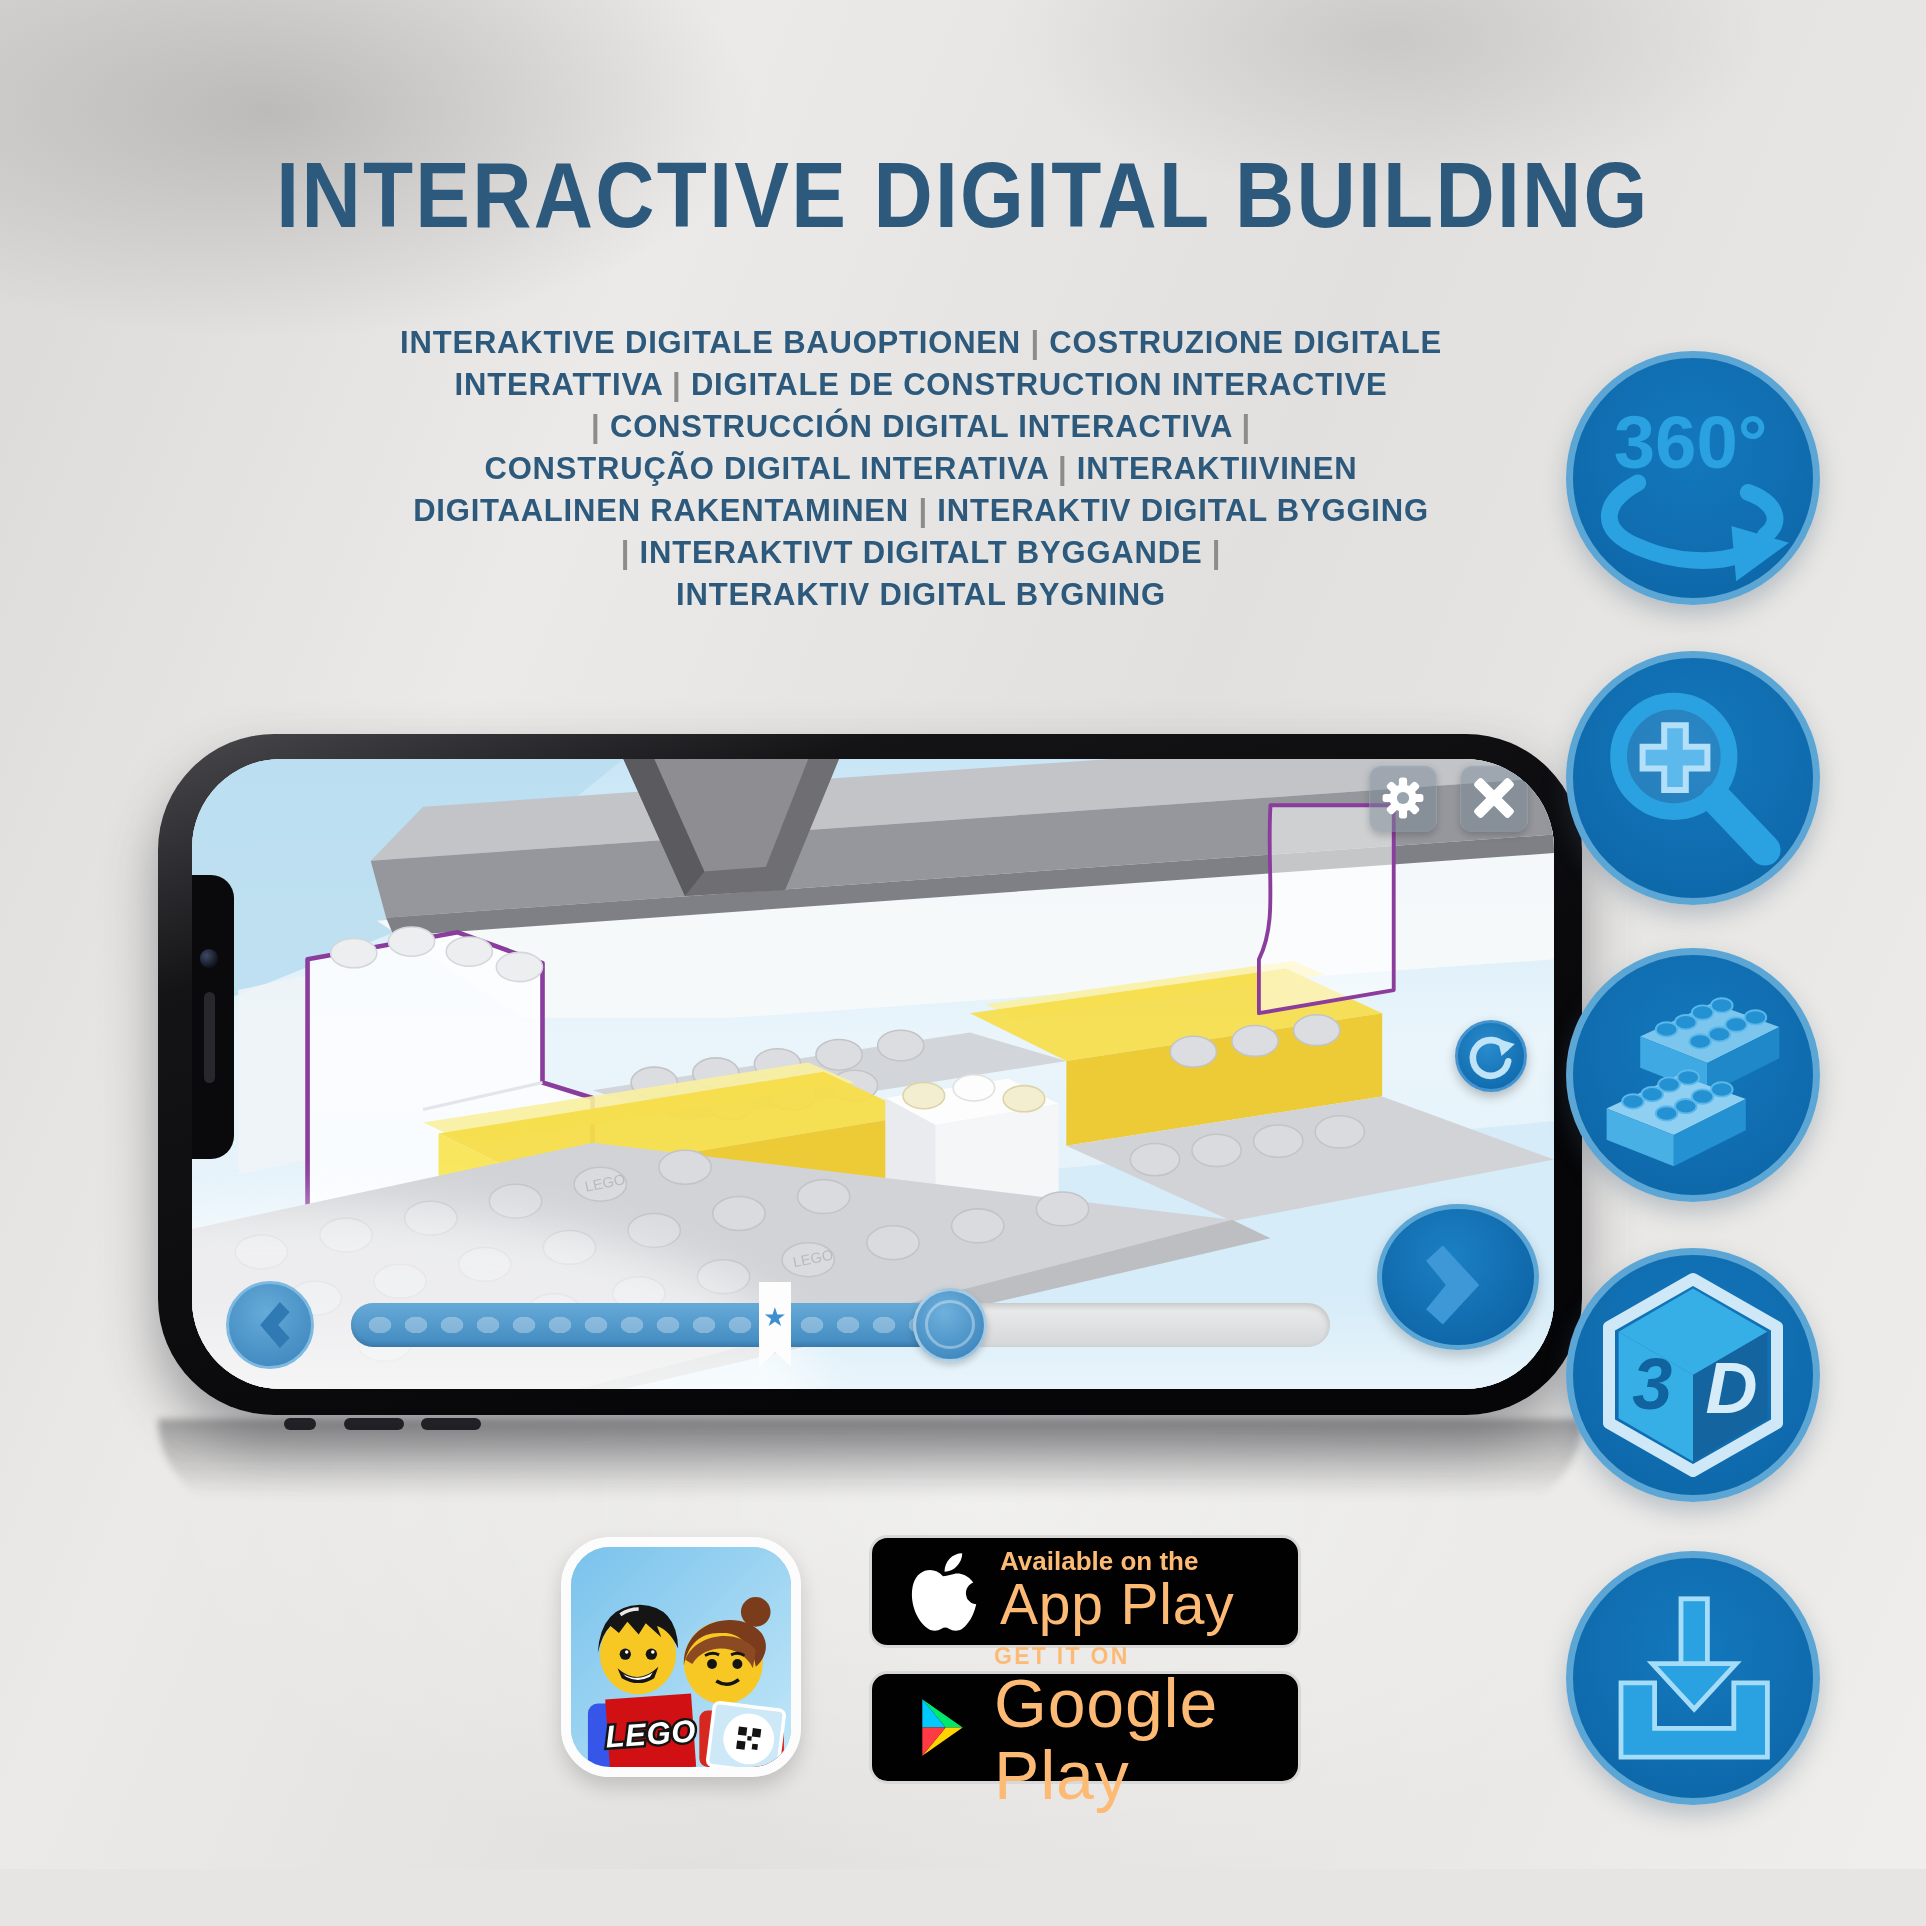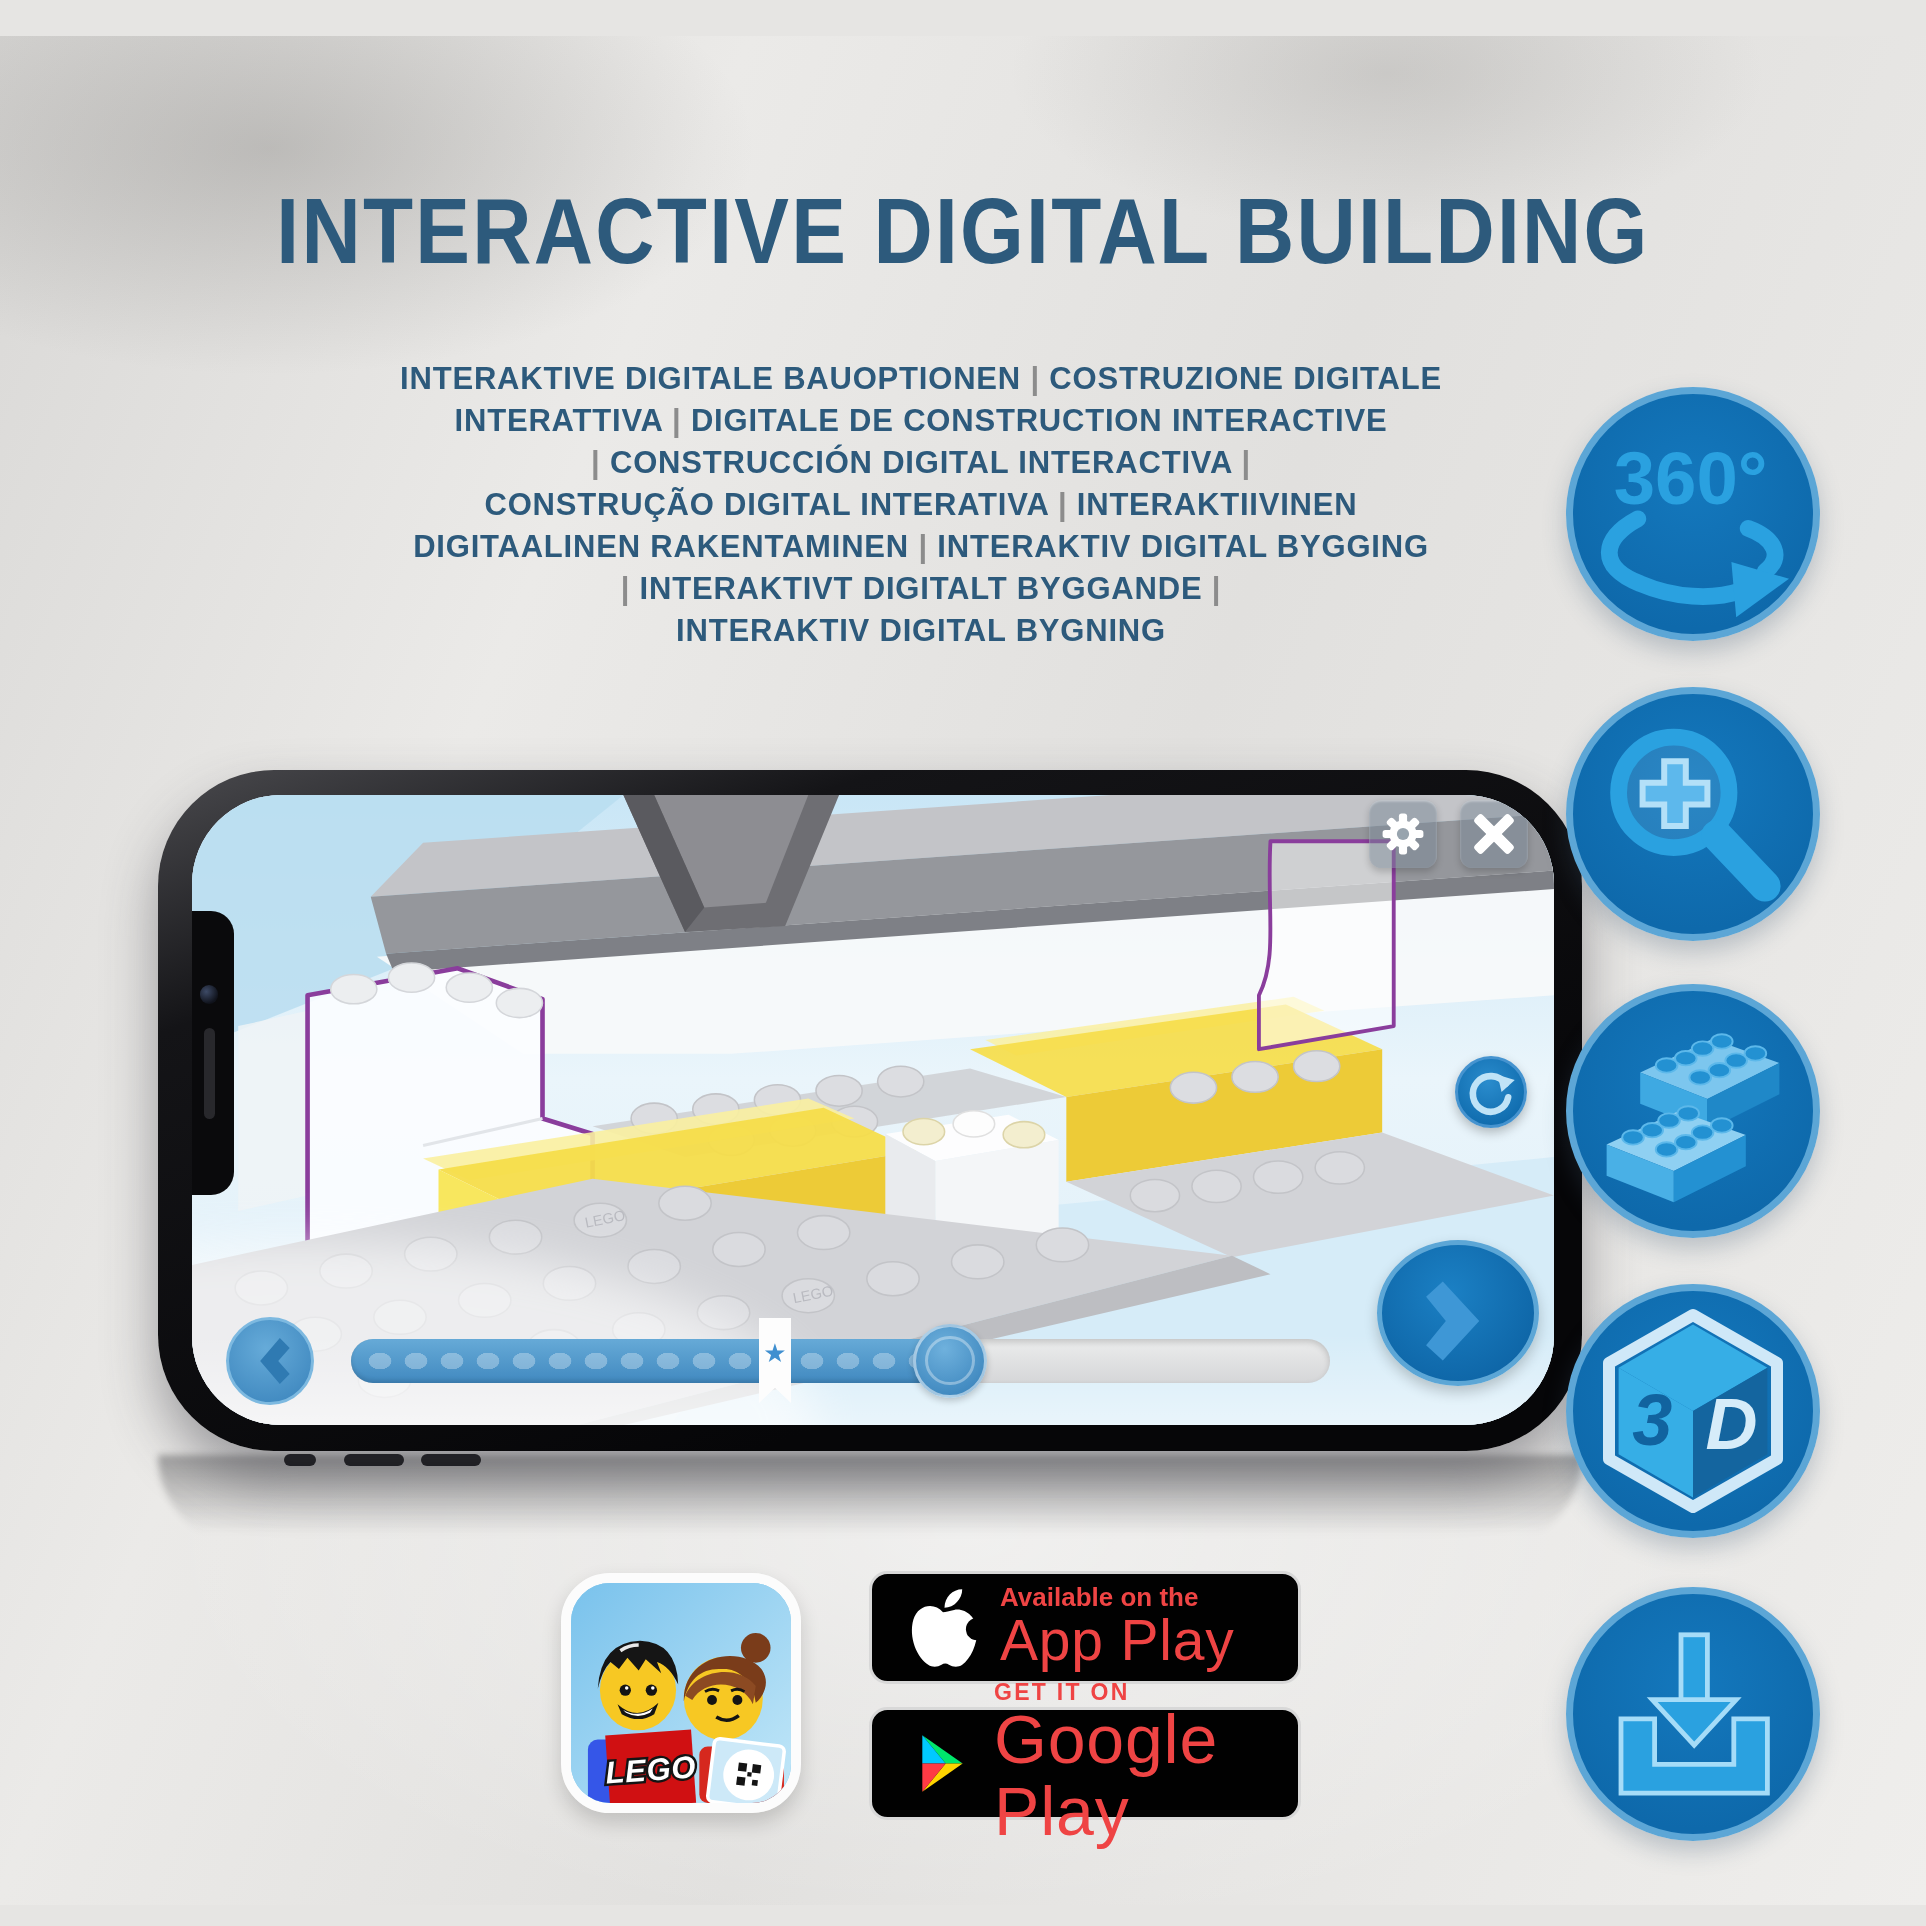--- a/index.html
+++ b/index.html
@@ -1,18 +1,18 @@
 <!DOCTYPE html>
 <html style="font-size:12.3px"><head>
 <meta charset="utf-8">
 <style>
   html,body{margin:0;padding:0;background:#e6e5e3;}
   .canvas{position:relative;width:1926px;height:1869px;overflow:hidden;
     font-family:"Liberation Sans","DejaVu Sans",sans-serif;
-    background:linear-gradient(112deg,#d9d8d6 0%,#ebeae8 28%,#e1e0de 55%,#efeeec 100%);margin-top:36px;}
+    background:linear-gradient(112deg,#d9d8d6 0%,#ebeae8 28%,#e1e0de 55%,#efeeec 100%);}
   .shade{position:absolute;inset:0;pointer-events:none;
     background:
       radial-gradient(693px 324px at 14% 6%, rgba(120,118,115,.35), transparent 70%),
       radial-gradient(539px 231px at 72% 2%, rgba(140,138,135,.28), transparent 70%),
       radial-gradient(1079px 539px at 50% 80%, rgba(255,255,255,.5), transparent 75%);}
   
   .title{position:absolute;top:143px;left:0;width:1926px;text-align:center;
     font-size:82px;font-weight:bold;letter-spacing:2.3px;color:#2d5a7c;
     transform:scaleY(1.12);transform-origin:top center;}
   .subtitle{position:absolute;top:322px;left:-42px;width:1926px;text-align:center;
@@ -71,21 +71,21 @@
     border:3.1px solid rgba(255,255,255,.5);box-sizing:border-box;
     box-shadow:0 3.1px 7.7px rgba(0,0,0,.2);}
   .handle::after{content:"";position:absolute;inset:9.2px;border-radius:50%;
     border:3.1px solid rgba(255,255,255,.35);}
   
   .app-icon{position:absolute;left:561px;top:1537px;width:240px;height:240px;border-radius:49px;
     border:10.8px solid #fcfcfc;box-sizing:border-box;overflow:hidden;z-index:4;
     background:linear-gradient(135deg,#7fc5ec,#bce4f7);box-shadow:0 9.2px 20px rgba(0,0,0,.16);}
   .store-badge{position:absolute;left:869px;width:432px;height:113px;border-radius:18.5px;
     background:#010101;border:3.1px solid #d8d8d8;box-sizing:border-box;z-index:4;
-    display:flex;align-items:center;color:#ef4444;}
+    display:flex;align-items:center;color:#fdba74;}
   .store-badge .logo{width:74px;margin-left:34px;flex:0 0 auto;}
   .store-badge .txt{margin-left:20px;line-height:1.05;}
   .as-tag{font-size:26px;font-weight:bold;}
   .as-store{font-size:57px;font-weight:normal;letter-spacing:0.8px;}
   .gp-tag{font-size:23px;font-weight:bold;letter-spacing:2.3px;}
   .gp-store{font-size:68px;font-weight:normal;letter-spacing:0.8px;}
 </style>
 </head>
 <body>
 

